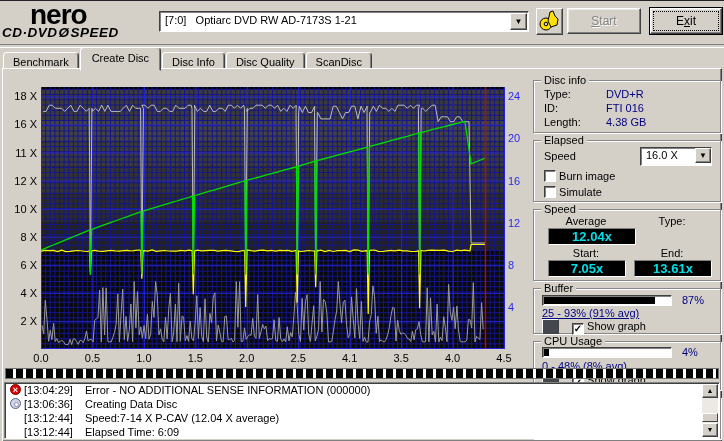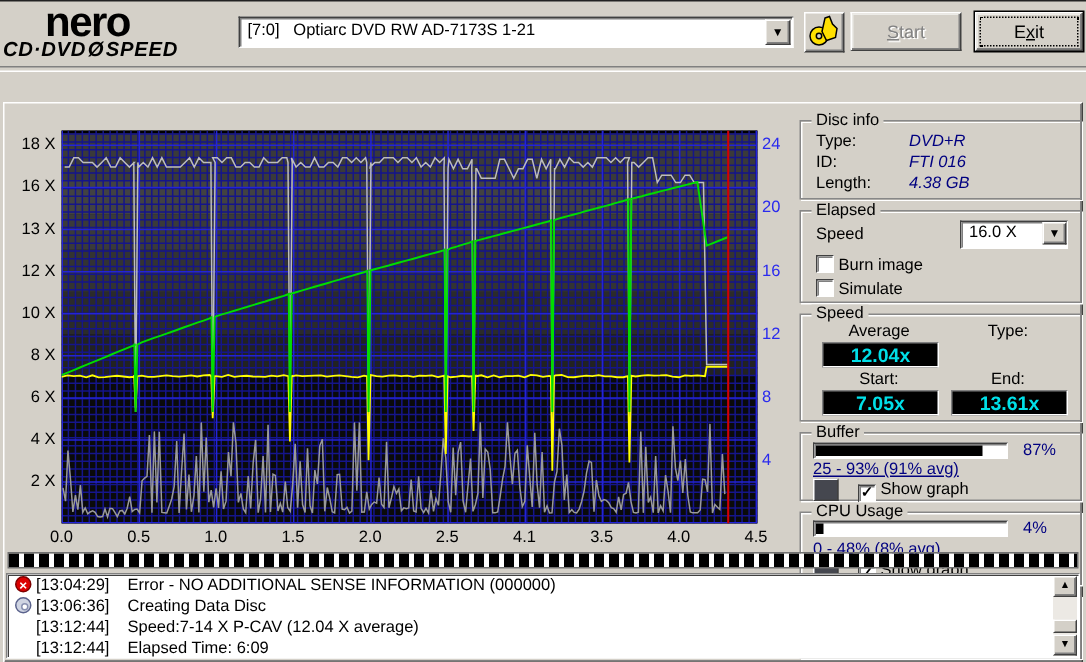--- a/index.html
+++ b/index.html
@@ -35,21 +35,21 @@
   #plot{position:absolute;left:41px;top:86px;width:464px;height:262px;background:#0a0a0a;}
   .ylab{position:absolute;width:33px;text-align:right;font-size:11px;color:#000;}
   .yrlab{position:absolute;left:508px;width:20px;text-align:left;font-size:11px;color:#2a2aee;}
   .xlab{position:absolute;top:351px;width:26px;text-align:center;font-size:11px;color:#000;}
 
   
   .group{position:absolute;left:533px;width:188px;border:1px solid #878787;box-shadow:1px 1px 0 #fff,inset 1px 1px 0 #fff;box-sizing:border-box;}
   .gtitle{position:absolute;top:-7px;left:7px;background:#d4d0c8;padding:0 3px;font-size:11px;}
   .navy{color:#000080;}
   .row2{position:absolute;left:10px;right:8px;height:13px;}
-  .row2 .v{position:absolute;left:62px;font-style:italic;}
+  .row2 .v{position:absolute;left:62px;}
   .combo{position:absolute;background:#fff;border:1px solid;border-color:#404040 #fff #fff #404040;box-shadow:inset 1px 1px 0 #808080;box-sizing:border-box;}
   .checkbox{display:inline-block;width:12px;height:12px;background:#fff;border:1px solid;border-color:#404040 #fff #fff #404040;box-shadow:inset 1px 1px 0 #808080;box-sizing:border-box;vertical-align:-2px;font-size:10px;line-height:10px;text-align:center;font-weight:bold;}
   .lcd{position:absolute;height:17px;background:#000;border:1px solid;border-color:#808080 #fff #fff #808080;color:#00dfe8;font-size:13px;font-weight:bold;text-align:center;line-height:15px;box-sizing:border-box;}
   .collab{position:absolute;width:80px;text-align:center;}
   .bar-track{position:absolute;height:11px;background:#fff;border:1px solid;border-color:#404040 #fff #fff #404040;box-shadow:inset 1px 1px 0 #808080;box-sizing:border-box;}
   .bar-fill{position:absolute;left:1px;top:1px;bottom:1px;background:#000;}
   .swatch{position:absolute;width:17px;height:15px;background:#45474f;border:1px solid;border-color:#fff #404040 #404040 #fff;box-sizing:border-box;}
 
   
   .segbar{position:absolute;left:5px;top:367px;width:714px;height:11px;border:1px solid #707070;background:repeating-linear-gradient(90deg,#000 0 7px,#fff 7px 10px);box-sizing:border-box;}
@@ -84,27 +84,30 @@
         <circle cx="8" cy="15" r="6" fill="#ffe000" stroke="#000"></circle>
         <circle cx="8" cy="15" r="1.8" fill="#d4d0c8" stroke="#000"></circle>
         <path d="M12,3 l3,-1 2,5 3,3 -1,6 -6,2 -3,-6 z" fill="#ffe000" stroke="#000"></path>
       </svg>
     </button>
     <button class="btn btn-start"><span class="lbl"><span></span><span class="u">S</span><span>tart</span></span></button>
     <button class="btn btn-exit"><span class="focus-rect"></span><span><span>E</span><span class="u">x</span><span>it</span></span></button>
   </div>
   <div class="groove"></div>
 
+  <div class="tabs">
+    <span class="tab">Benchmark</span><span class="tab active">Create Disc</span><span class="tab">Disc Info</span><span class="tab">Disc Quality</span><span class="tab">ScanDisc</span>
+  </div>
 
   <div class="page"></div>
 
   <div id="axis-labels">
       <span class="ylab" style="left:4px;top:89.40224959828606px;">18 X</span>
       <span class="ylab" style="left:4px;top:117.4686663095876px;">16 X</span>
-      <span class="ylab" style="left:4px;top:145.53508302088915px;">13 X</span>
+      <span class="ylab" style="left:4px;top:145.53508302088915px;">11 X</span>
       <span class="ylab" style="left:4px;top:173.6014997321907px;">12 X</span>
       <span class="ylab" style="left:4px;top:201.66791644349226px;">10 X</span>
       <span class="ylab" style="left:4px;top:229.7343331547938px;">8 X</span>
       <span class="ylab" style="left:4px;top:257.8007498660953px;">6 X</span>
       <span class="ylab" style="left:4px;top:285.8671665773969px;">4 X</span>
       <span class="ylab" style="left:4px;top:313.93358328869846px;">2 X</span>
       <span class="yrlab" style="top:89.39593449664844px;">24</span>
       <span class="yrlab" style="top:131.4966120805404px;">20</span>
       <span class="yrlab" style="top:173.5972896644323px;">16</span>
       <span class="yrlab" style="top:215.69796724832423px;">12</span>
@@ -155,21 +158,21 @@
       <span class="dd-btn" style="right:0;top:0;width:16px;height:15px;line-height:13px;"><span>▼</span></span>
     </div>
     <div class="row2" style="top:29px;"><span class="checkbox"></span>&nbsp;<span>Burn image</span></div>
     <div class="row2" style="top:45px;"><span class="checkbox"></span>&nbsp;<span>Simulate</span></div>
   </div>
 
   <div class="group" style="top:208px;height:72px;">
     <span class="gtitle">Speed</span>
     <div class="collab" style="left:12px;top:5px;">Average</div>
     <div class="collab" style="left:98px;top:5px;">Type:</div>
-    <div class="lcd" style="left:14px;top:18px;width:78px;">12.04x</div>
+    <div class="lcd" style="left:14px;top:18px;width:88px;">12.04x</div>
     <div class="collab" style="left:12px;top:37px;">Start:</div>
     <div class="collab" style="left:98px;top:37px;">End:</div>
     <div class="lcd" style="left:14px;top:50px;width:78px;">7.05x</div>
     <div class="lcd" style="left:100px;top:50px;width:78px;">13.61x</div>
   </div>
 
   <div class="group" style="top:287px;height:46px;">
     <span class="gtitle">Buffer</span>
     <div class="bar-track" style="left:8px;top:6px;width:130px;">
         <div class="bar-fill" id="buffer-fill" style="width: 87%;"></div>

